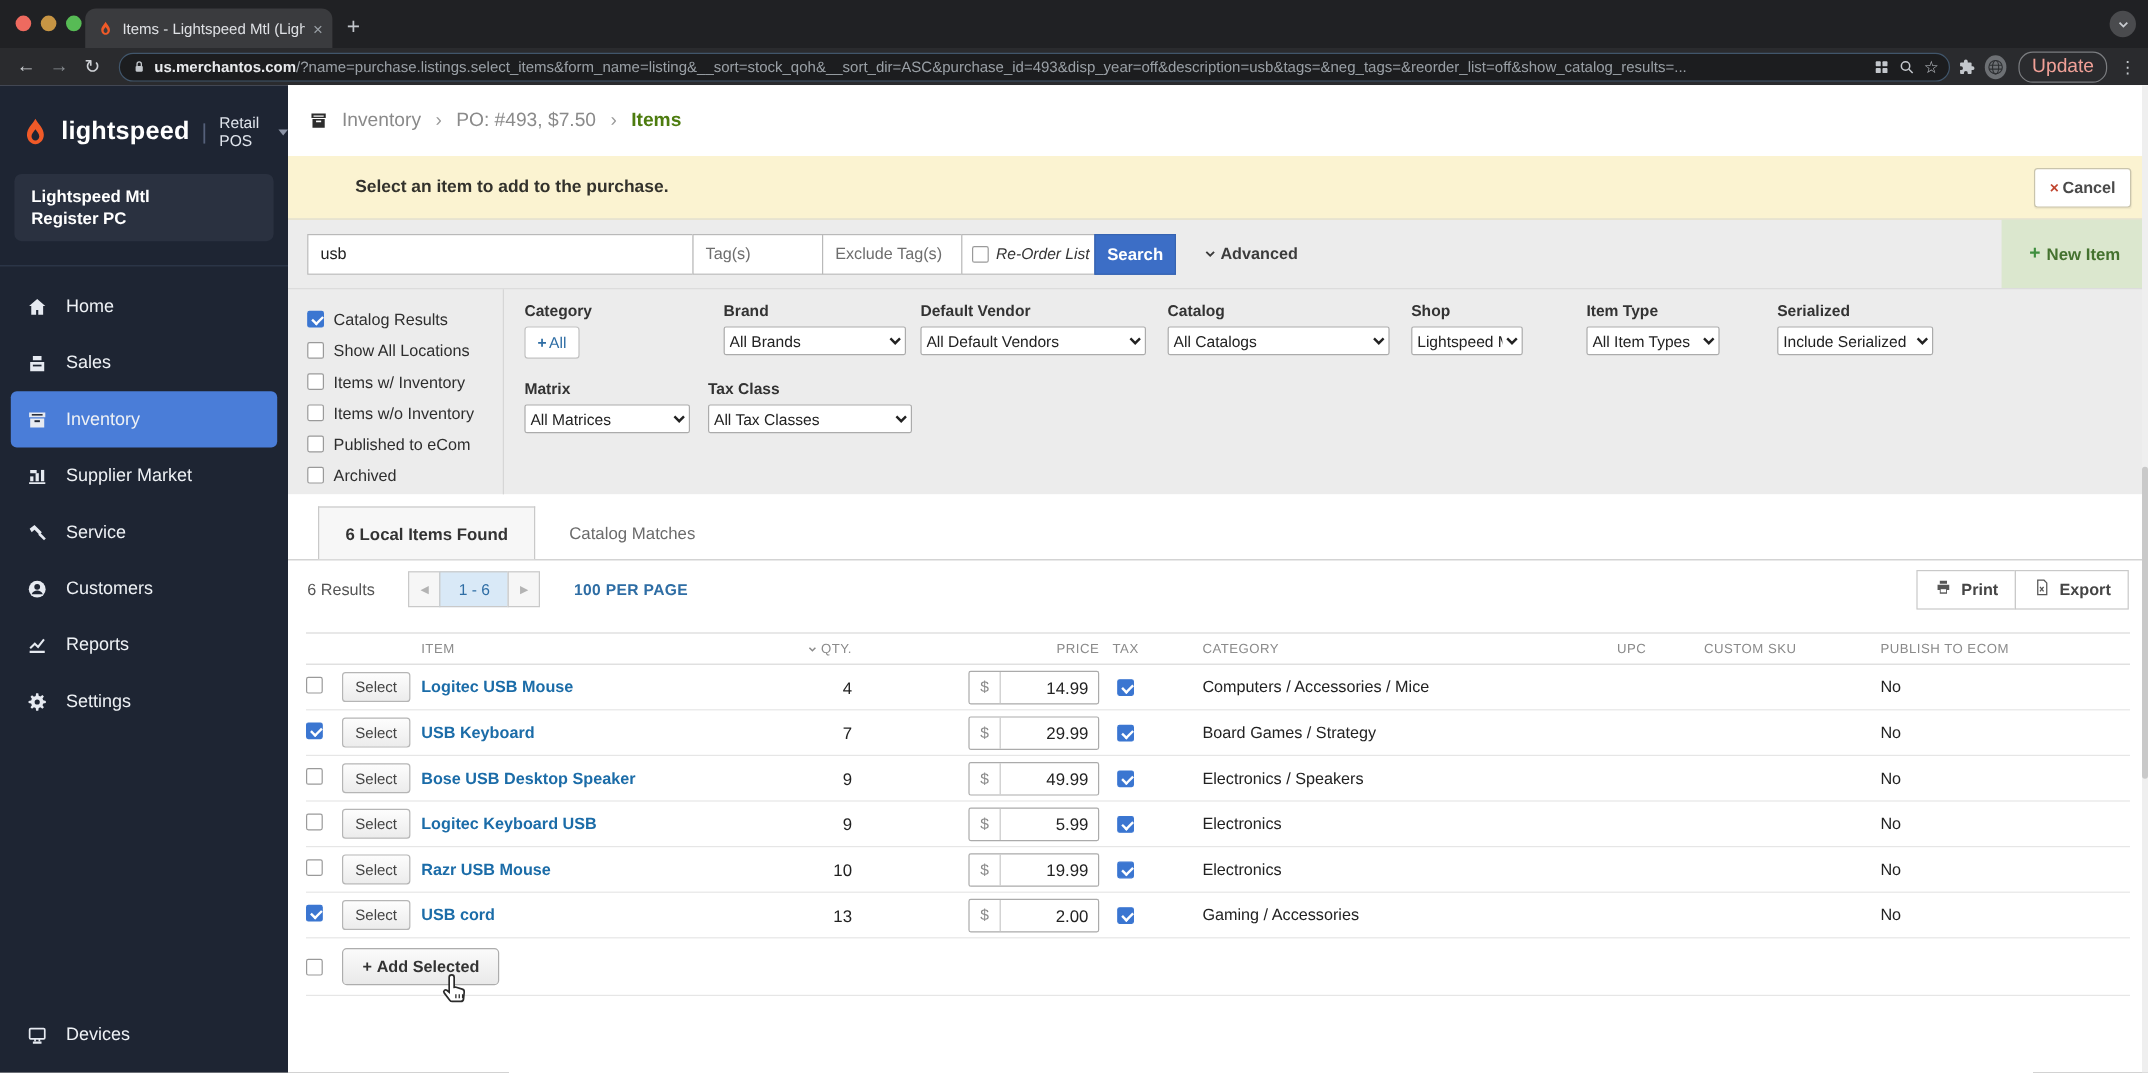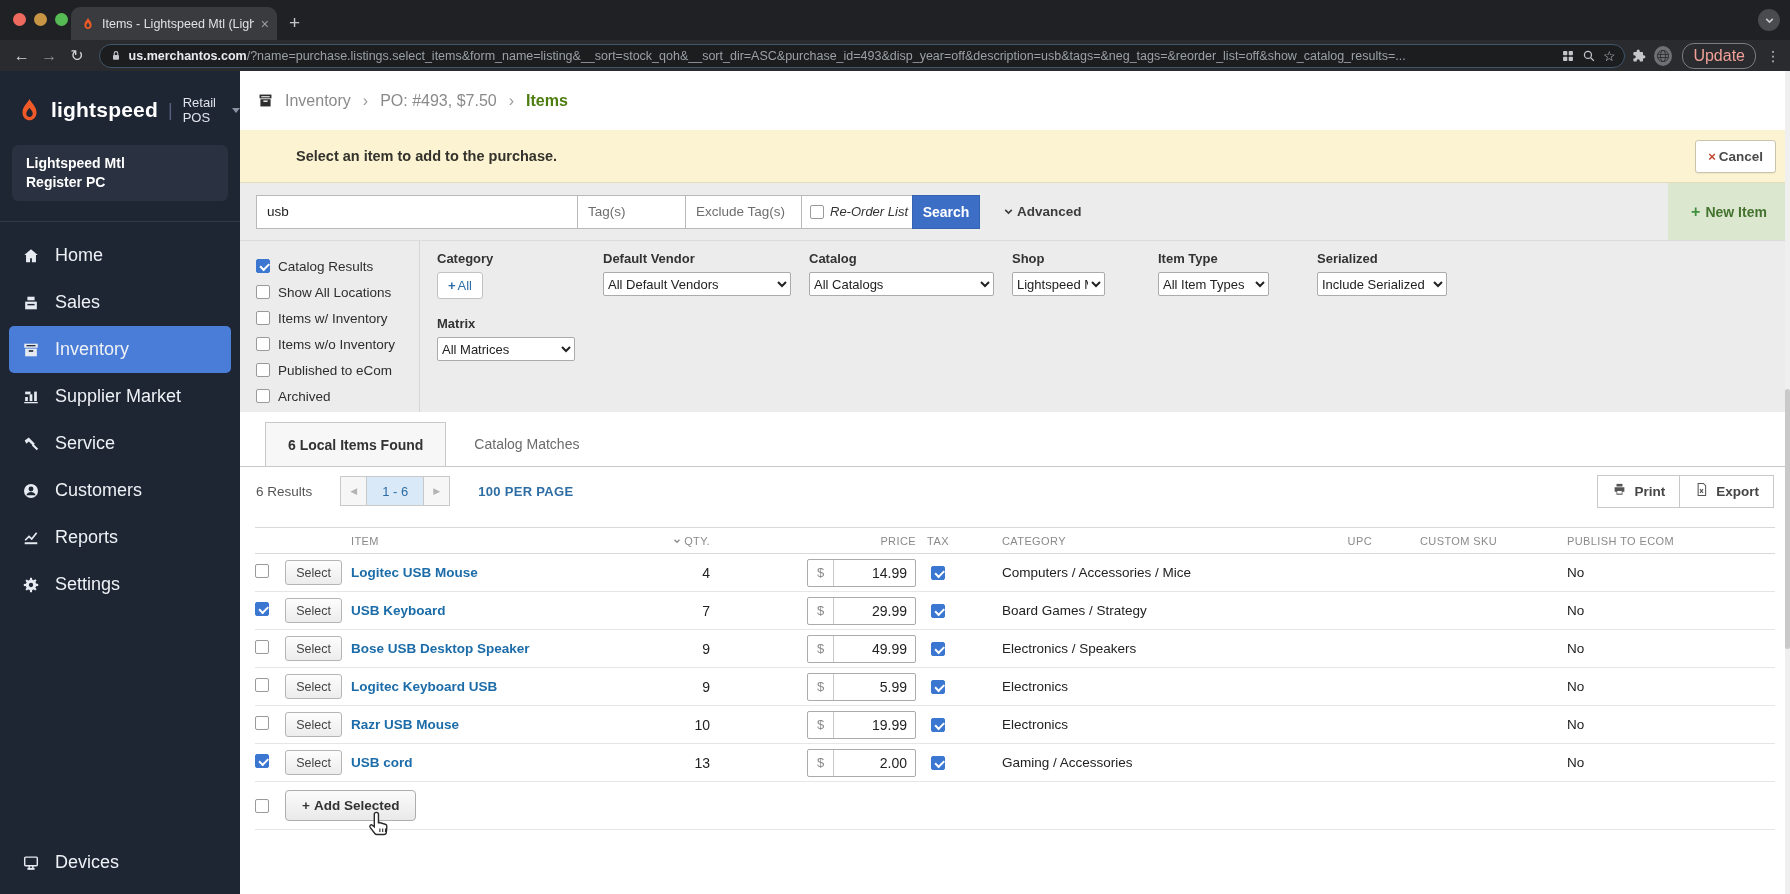--- a/index.html
+++ b/index.html
@@ -40,21 +40,21 @@
   .caret { width:0; height:0; border-left:4px solid transparent; border-right:4px solid transparent; border-top:5px solid #8b93a5; display:inline-block; margin-left:5px; }
   .shopbox { margin:20px 12px 0 12px; background:#2a3140; border-radius:6px; padding:9px 14px; }
   .shopbox div { font-size:14px; font-weight:bold; color:#fff; line-height:19px; }
   .userrow { margin:18px 16px 0 18px; display:flex; justify-content:space-between; align-items:flex-start; }
   .username { font-size:15px; font-weight:bold; color:#fff; display:flex; align-items:center; }
   .clock { text-align:right; }
   .inbadge { display:inline-block; background:#4caf50; color:#0c3110; font-size:11px; font-weight:bold; padding:3px 7px; border-radius:3px; letter-spacing:.5px; }
   .clocktime { color:#62b35c; font-size:14px; margin-top:3px; }
   .sdivider { border-top:1px solid #303a4c; margin-top:20px; }
   .nav { margin-top:10px; }
-  .nav-item { display:flex; align-items:center; gap:15px; height:47px; padding-left:21px; font-size:18px; color:#eef1f5; cursor:default; }
+  .nav-item { display:flex; align-items:center; gap:15px; height:47px; padding-left:21px; font-size:15px; color:#eef1f5; cursor:default; }
   .nav-item.active { background:#4a7dd8; margin:0 9px; border-radius:5px; padding-left:12px; }
   .nicon { width:19px; height:19px; display:flex; align-items:center; justify-content:center; color:#e6eaf1; }
   .nicon svg { width:18px; height:18px; }
   .devices { position:absolute; bottom:8px; left:0; right:0; }
 
   
   .main { flex:1; background:#fff; position:relative; overflow:hidden; }
 
   .crumbbar { height:59px; display:flex; align-items:center; padding-left:16px; gap:10px; background:#fff; }
   .crumb-ic { color:#2d2d2d; display:flex; }
@@ -423,20 +423,24 @@
           </div>
         <div class="fdrops">
           <div class="frow">
             <div class="fld w-cat">
               <span class="flabel">Category</span>
               <button class="allbtn">
                 <span class="plus">+</span>
                 <span>All</span>
               </button>
             </div>
+            <div class="fld w-brand">
+              <span class="flabel">Brand</span>
+              <select class="dd"><option>All Brands</option></select>
+            </div>
             <div class="fld w-vendor">
               <span class="flabel">Default Vendor</span>
               <select class="dd"><option>All Default Vendors</option></select>
             </div>
             <div class="fld w-catalog">
               <span class="flabel">Catalog</span>
               <select class="dd"><option>All Catalogs</option></select>
             </div>
             <div class="fld w-shop">
               <span class="flabel">Shop</span>
@@ -448,20 +452,24 @@
             </div>
             <div class="fld w-serial">
               <span class="flabel">Serialized</span>
               <select class="dd"><option>Include Serialized</option></select>
             </div>
           </div>
           <div class="frow">
             <div class="fld w-matrix">
               <span class="flabel">Matrix</span>
               <select class="dd"><option>All Matrices</option></select>
+            </div>
+            <div class="fld w-tax">
+              <span class="flabel">Tax Class</span>
+              <select class="dd"><option>All Tax Classes</option></select>
             </div>
           </div>
         </div>
       </div>
 
       <div class="tabsrow">
         <div class="tab-active">6 Local Items Found</div>
         <div class="tab-idle">Catalog Matches</div>
       </div>
 

